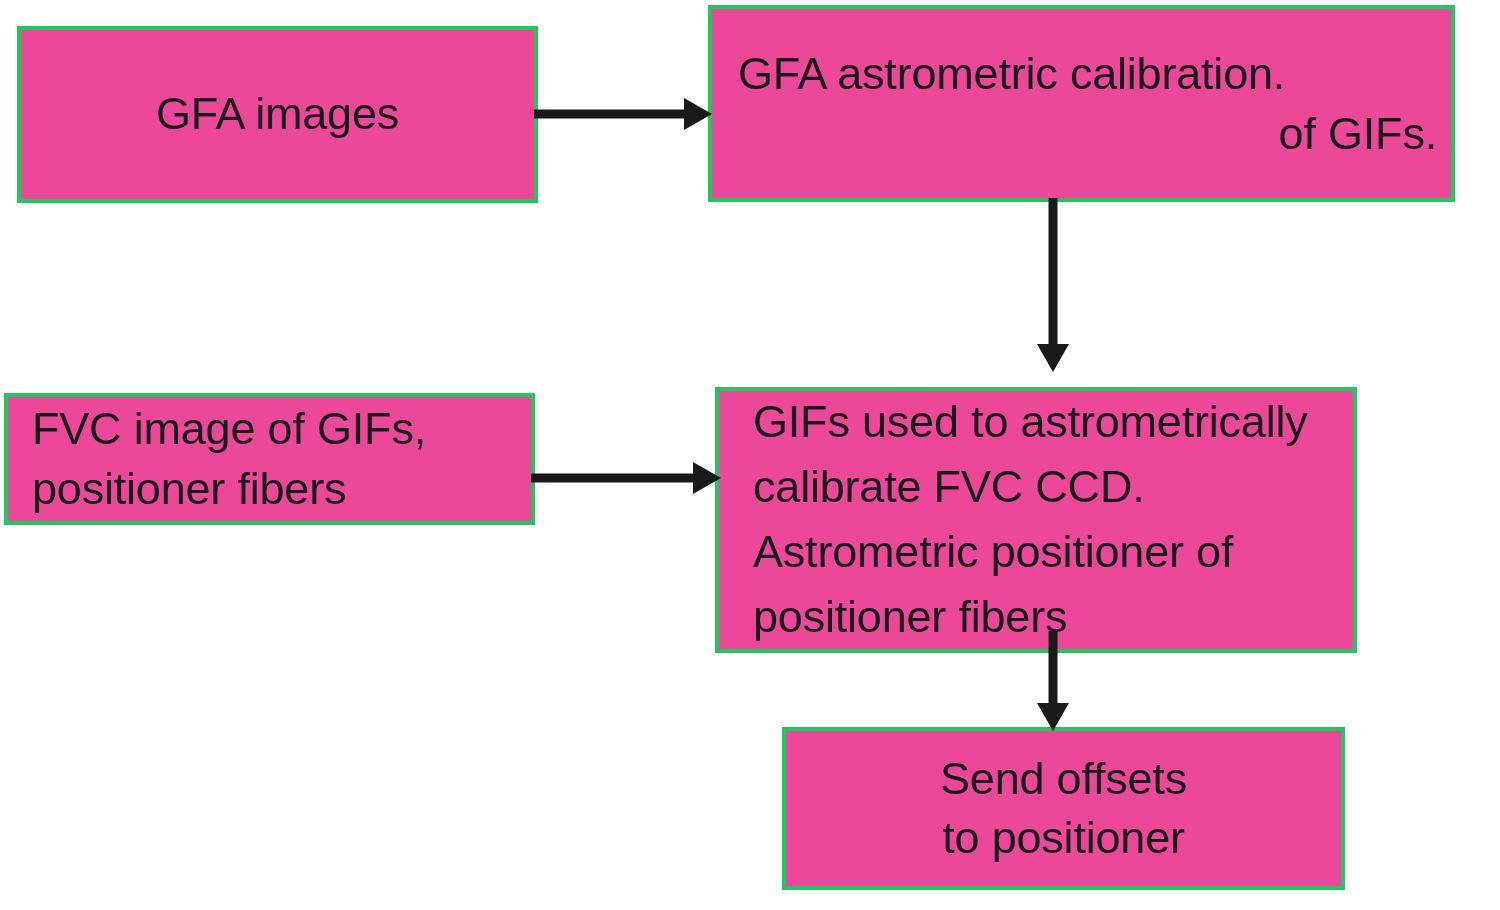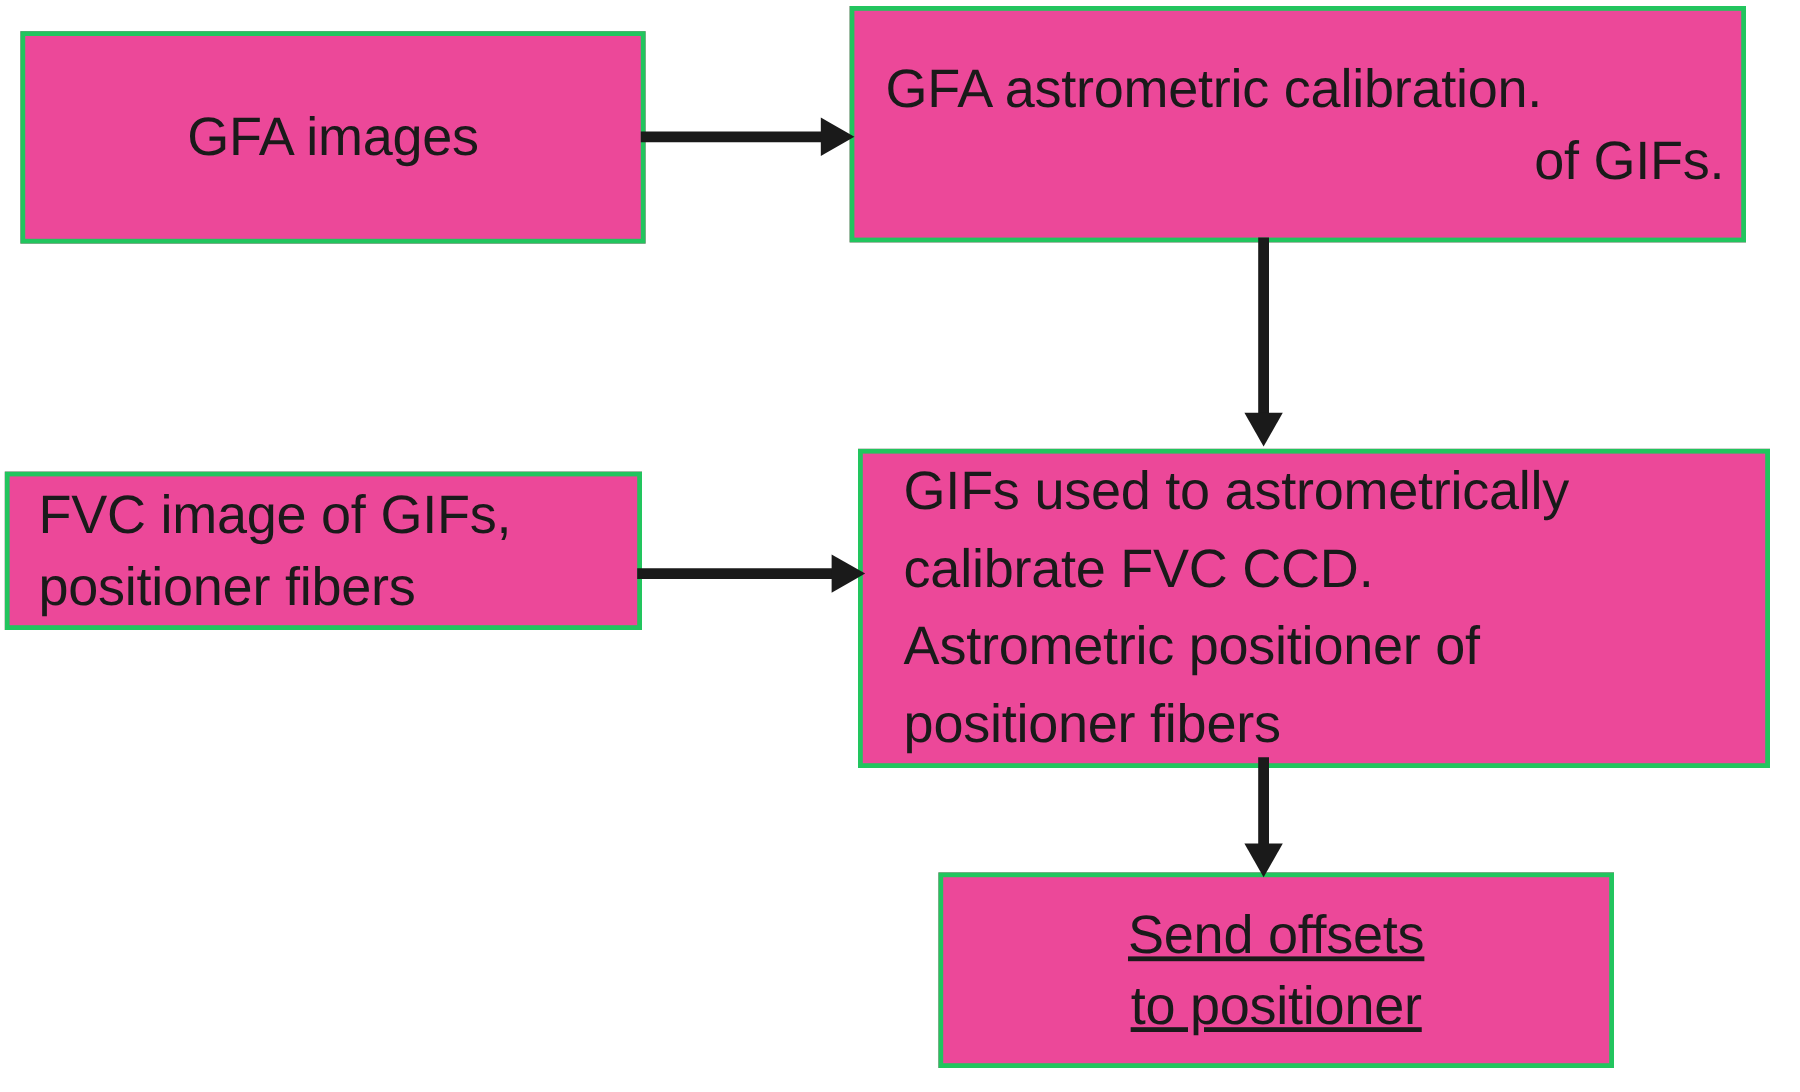--- a/index.html
+++ b/index.html
@@ -57,36 +57,34 @@
     left: 4px; top: 393px;
     width: 531px; height: 132px;
     padding: 0 12px 0 24px;
     align-items: stretch;
     text-align: left;
   }
   #node-fvc-image .line { font-size: 45px; line-height: 1.34; }
 
   
   #node-gifs-calibrate {
-    left: 715px; top: 374px;
-    width: 760px; height: 266px;
+    left: 715px; top: 387px;
+    width: 642px; height: 266px;
     padding: 0 12px 0 34px;
     align-items: stretch;
     text-align: left;
-    justify-content: flex-end;
   }
   #node-gifs-calibrate .line { font-size: 45px; line-height: 1.44; }
 
   
   #node-send-offsets {
     left: 782px; top: 727px;
     width: 563px; height: 163px;
     align-items: center;
     text-align: right;
-    text-decoration: underline;
   }
   #node-send-offsets .line { font-size: 45px; line-height: 1.30; }
 
   
   .connector { position: absolute; }
   .connector svg { display: block; overflow: visible; }
 </style>
 </head>
 <body>
 

